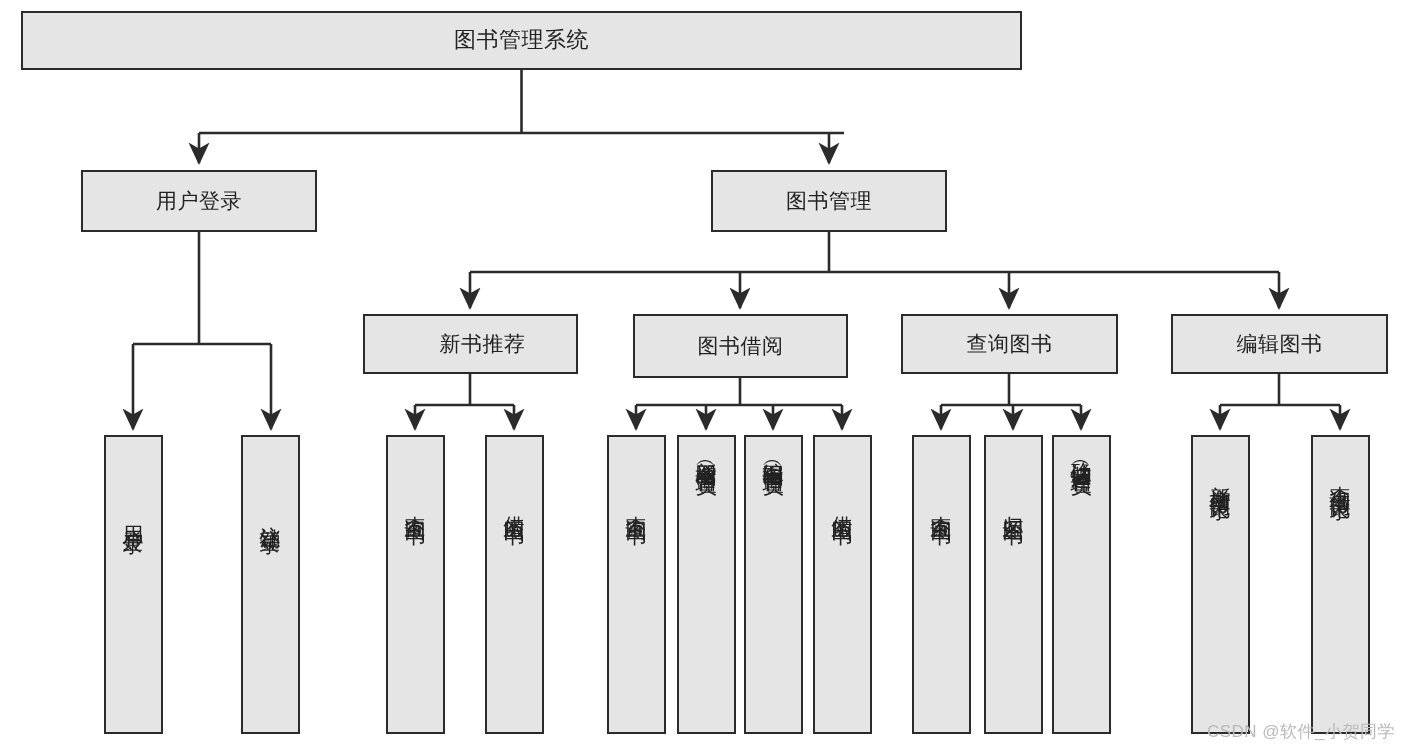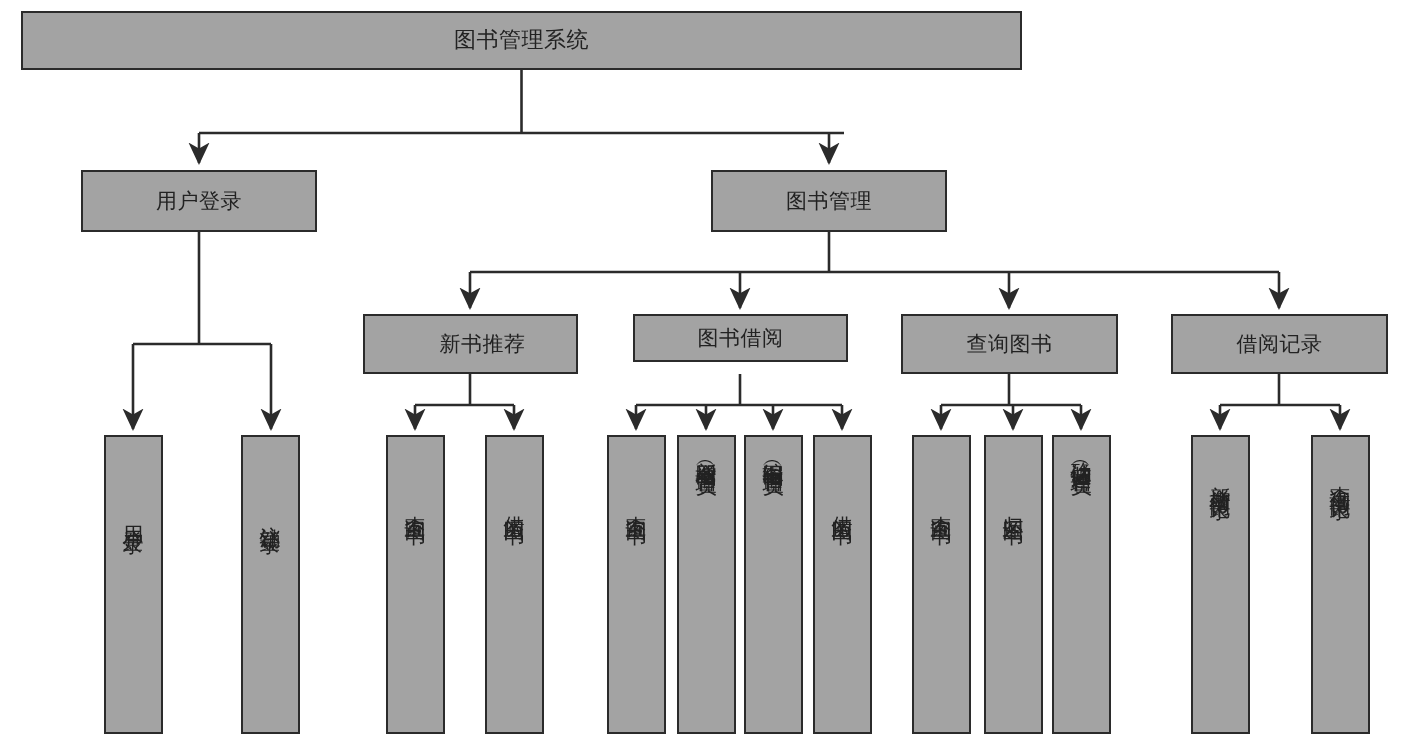--- a/index.html
+++ b/index.html
@@ -24,21 +24,21 @@
     position: absolute;
     left: 0;
     top: 0;
     width: 1405px;
     height: 747px;
     pointer-events: none;
   }
   .node {
     position: absolute;
     box-sizing: border-box;
-    background: #a3a3a3;
+    background: #e5e5e5;
     border: 2px solid #2b2b2b;
     display: flex;
     align-items: center;
     justify-content: center;
     color: #222222;
     overflow: hidden;
   }
   .node-label {
     display: block;
     text-align: center;
@@ -143,28 +143,28 @@
   <div class="node horizontal" style="left:81px; top:170px; width:236px; height:62px;">
     <span class="node-label">用户登录</span>
   </div>
   <div class="node horizontal" style="left:711px; top:170px; width:236px; height:62px;justify-content:center;">
     <span class="node-label">图书管理</span>
   </div>
 
   <div class="node horizontal" style="left:363px; top:314px; width:215px; height:60px;padding-left:24px;">
     <span class="node-label">新书推荐</span>
   </div>
-  <div class="node horizontal" style="left:633px; top:314px; width:215px; height:48px;">
+  <div class="node horizontal" style="left:633px; top:314px; width:215px; height:64px;">
     <span class="node-label">图书借阅</span>
   </div>
   <div class="node horizontal" style="left:901px; top:314px; width:217px; height:60px;">
     <span class="node-label">查询图书</span>
   </div>
   <div class="node horizontal" style="left:1171px; top:314px; width:217px; height:60px;">
-    <span class="node-label">借阅记录</span>
+    <span class="node-label">编辑图书</span>
   </div>
 
   <div class="node vertical" style="left:104px; top:435px; width:59px; height:299px; padding-top:72px;">
     <span class="node-label">用户登录</span>
   </div>
   <div class="node vertical" style="left:241px; top:435px; width:59px; height:299px; padding-top:72px;">
     <span class="node-label">注销登录</span>
   </div>
 
   <div class="node vertical" style="left:386px; top:435px; width:59px; height:299px; padding-top:62px;">
@@ -197,14 +197,15 @@
     <span class="node-label">确认归还（管理员）</span>
   </div>
 
   <div class="node vertical" style="left:1191px; top:435px; width:59px; height:299px; padding-top:32px;">
     <span class="node-label">新增借阅记录</span>
   </div>
   <div class="node vertical" style="left:1311px; top:435px; width:59px; height:299px; padding-top:32px;">
     <span class="node-label">查询借阅记录</span>
   </div>
 
+  <div id="watermark">CSDN @软件_小贺同学</div>
 
 </div>
 
 </body></html>

